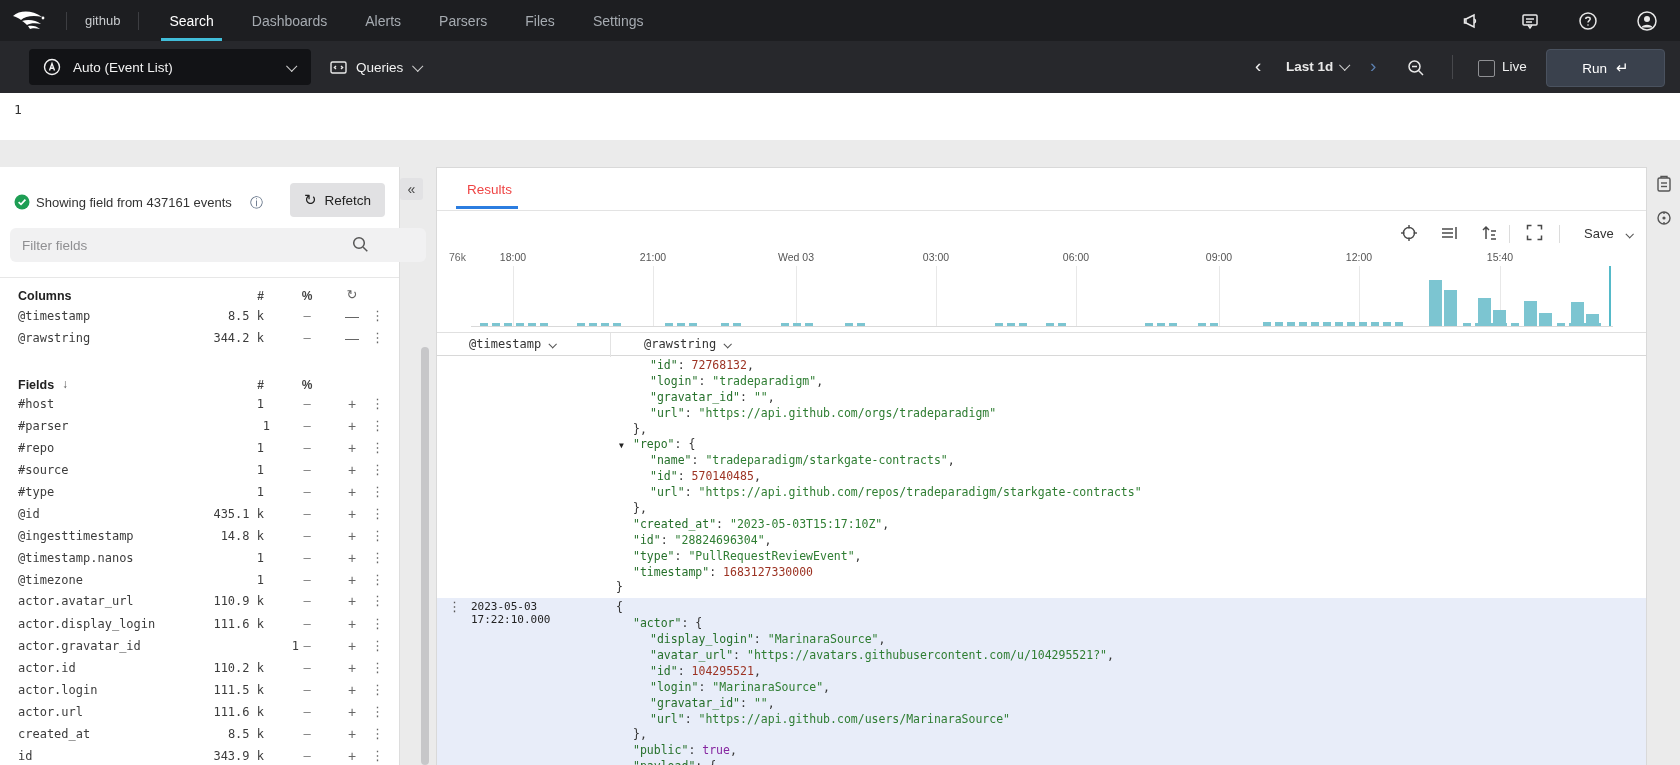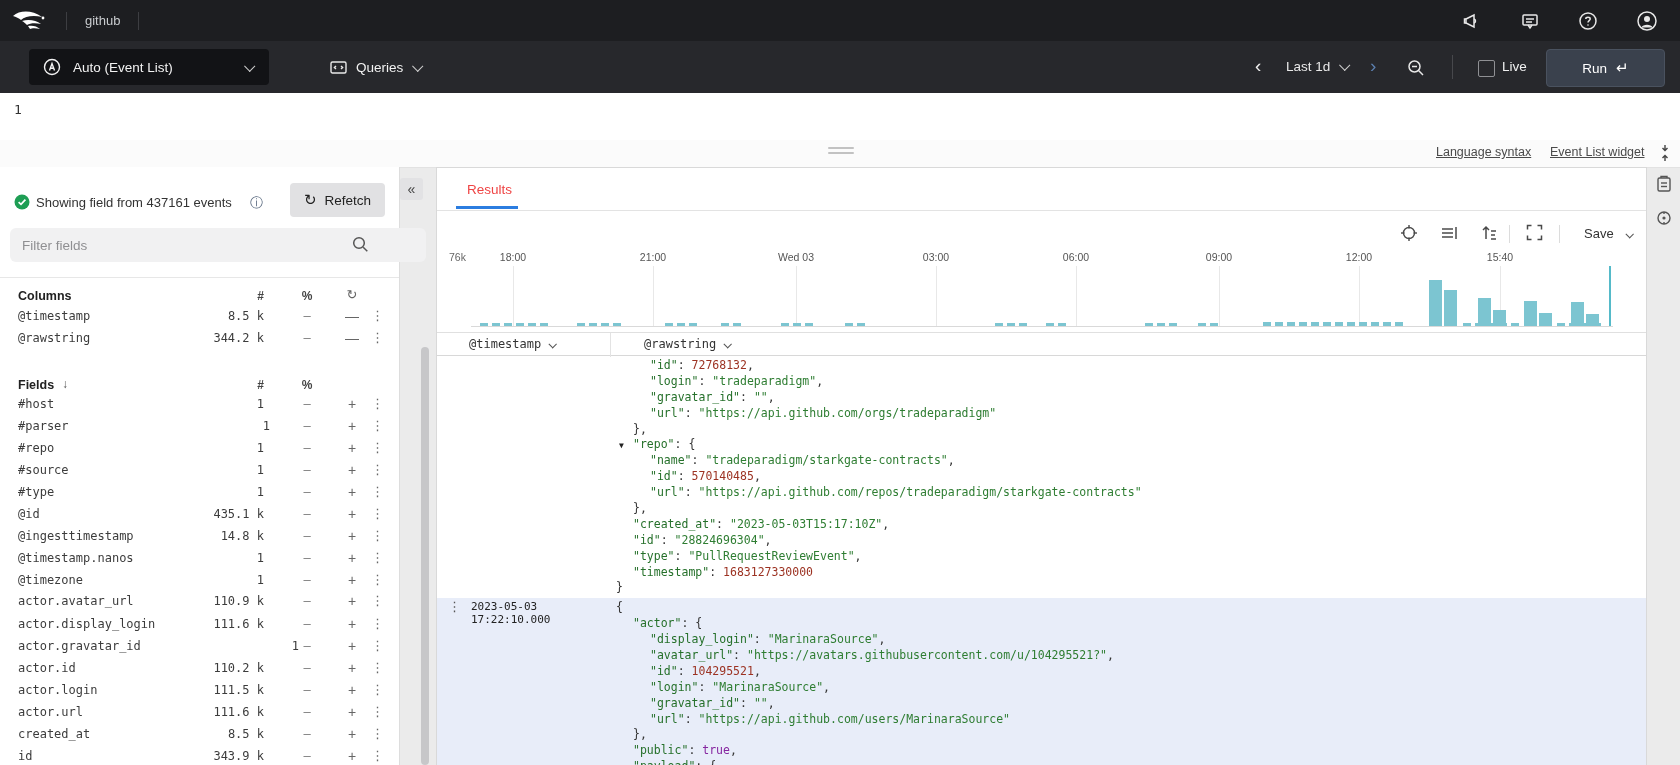--- a/index.html
+++ b/index.html
@@ -127,20 +127,28 @@
       <svg width="36" height="26" viewBox="0 0 36 26" fill="#fff">
         <path d="M1 8 C8 2, 20 2, 30 9 C22 7, 13 8, 9 12 C7 10, 4 9, 1 8 Z"></path>
         <path d="M10 13 C16 11, 24 12, 29 16 C24 15, 18 15, 15 17 C13 15, 12 14, 10 13 Z"></path>
         <path d="M16 18 C20 17, 25 18, 28 21 C24 20, 20 20, 18 21 Z"></path>
         <circle cx="31" cy="10" r="1.4"></circle>
       </svg>
     </span>
     <span class="nav-sep"></span>
     <span class="repo-name">github</span>
     <span class="nav-sep"></span>
+    <div class="tabs">
+        <div class="tab active">Search</div>
+        <div class="tab">Dashboards</div>
+        <div class="tab">Alerts</div>
+        <div class="tab">Parsers</div>
+        <div class="tab">Files</div>
+        <div class="tab">Settings</div>
+      </div>
     <div class="nav-right">
       <span class="nav-ico">
         <svg width="20" height="20" viewBox="0 0 20 20" fill="none" stroke="#e8e8e8" stroke-width="1.5">
           <path d="M4 8 L12 4 V16 L4 12 Z"></path>
             <path d="M4 8 H2.5 V12 H4"></path>
             <path d="M12 8 C14 8.5 14 11.5 12 12"></path>
         </svg>
       </span>
       <span class="nav-ico">
         <svg width="20" height="20" viewBox="0 0 20 20" fill="none" stroke="#e8e8e8" stroke-width="1.5">
@@ -161,76 +169,62 @@
         <svg width="22" height="22" viewBox="0 0 22 22" fill="none" stroke="#e8e8e8" stroke-width="1.5">
           <circle cx="11" cy="11" r="9"></circle>
             <circle cx="11" cy="9" r="3" fill="#e8e8e8" stroke="none"></circle>
           <path d="M5.5 17.5 C6.5 13.8 15.5 13.8 16.5 17.5" fill="#e8e8e8" stroke="none"></path>
         </svg>
       </span>
     </div>
   </div>
 
   <div class="querybar">
-    <div class="dark-dd" style="left:29px;width:240px;">
+    <div class="dark-dd" style="left:29px;width:282px;">
       <span style="margin:0 12px 0 14px;">
         <svg width="18" height="18" viewBox="0 0 18 18" fill="none" stroke="#f2f2f2" stroke-width="1.4">
           <circle cx="9" cy="9" r="7.5"></circle>
             <path d="M6.5 12.5 L9 5.5 L11.5 12.5 M7.4 10.2 H10.6"></path>
         </svg>
       </span>
       <span>Auto (Event List)</span>
       <span class="chev" style="margin-left:auto;margin-right:16px;color:#cfcfcf;"></span>
     </div>
     <div class="dark-dd" style="left:330px;background:transparent;">
       <span style="margin-right:9px;">
         <svg width="17" height="15" viewBox="0 0 17 15" fill="none" stroke="#e9e9e9" stroke-width="1.4">
           <rect x="1" y="2" width="15" height="11" rx="1.5"></rect>
             <path d="M6 6 L4.4 7.5 L6 9 M11 6 L12.6 7.5 L11 9"></path>
         </svg>
       </span>
       <span>Queries</span>
       <span class="chev" style="margin-left:10px;color:#cfcfcf;"></span>
     </div>
     <span class="abs qb-text" style="left:1255px;top:14px;font-size:19px;color:#f0f0f0;cursor:pointer;">‹</span>
-    <span class="abs qb-text" style="left:1286px;top:18px;cursor:pointer;">Last 1d</span>
+    <span class="abs qb-text" style="left:1286px;top:18px;cursor:pointer;font-weight:bold;">Last 1d</span>
     <span class="chev abs" style="left:1340px;top:21px;color:#cfcfcf;"></span>
     <span class="abs" style="left:1370px;top:14px;font-size:19px;color:#5b7fae;cursor:pointer;">›</span>
     <span class="abs" style="left:1407px;top:18px;cursor:pointer;">
       <svg width="18" height="18" viewBox="0 0 18 18" fill="none" stroke="#e8e8e8" stroke-width="1.5">
         <circle cx="7.5" cy="7.5" r="5.5"></circle>
           <line x1="11.8" y1="11.8" x2="16" y2="16"></line>
           <line x1="5" y1="7.5" x2="10" y2="7.5"></line>
       </svg>
     </span>
     <span class="abs" style="left:1452px;top:14px;width:1px;height:24px;background:#47484c;"></span>
     <span class="checkbox abs" style="left:1478px;top:19px;"></span>
     <span class="abs qb-text" style="left:1502px;top:18px;color:#f0f0f0;">Live</span>
     <div class="run-btn">
       <span>Run</span>
       <span style="font-size:15px;">↵</span>
     </div>
   </div>
 
   <div class="editor">
     <span class="line-no">1</span>
-  </div>
-  <div class="editor-foot">
-    <span class="grip">
-        <i></i>
-        <i></i>
-      </span>
-    <a class="foot-link" style="left:1436px;">Language syntax</a>
-    <a class="foot-link" style="left:1550px;">Event List widget</a>
-    <span class="abs" style="left:1658px;top:4px;cursor:pointer;color:#444;">
-      <svg width="14" height="18" viewBox="0 0 14 18" fill="none" stroke="#444" stroke-width="1.4">
-        <path d="M7 1 V6 M4.5 4 L7 6.5 L9.5 4"></path>
-          <path d="M7 17 V12 M4.5 14 L7 11.5 L9.5 14"></path>
-      </svg>
-    </span>
   </div>
 
   <div class="sidebar">
     <span class="abs" style="left:14px;top:27px;">
       <svg width="16" height="16" viewBox="0 0 16 16">
           <circle cx="8" cy="8" r="7.5" fill="#1e9e54"></circle>
         <path d="M4.6 8.2 L7 10.4 L11.4 5.6" fill="none" stroke="#fff" stroke-width="1.7"></path>
         </svg>
     </span>
     <span class="status-text">Showing field from 437161 events</span>

